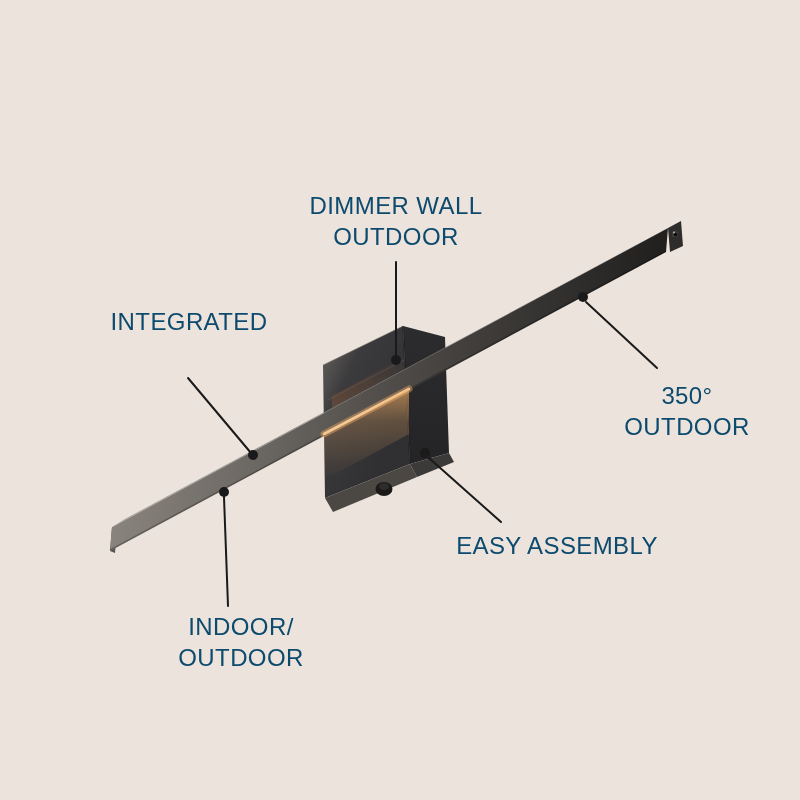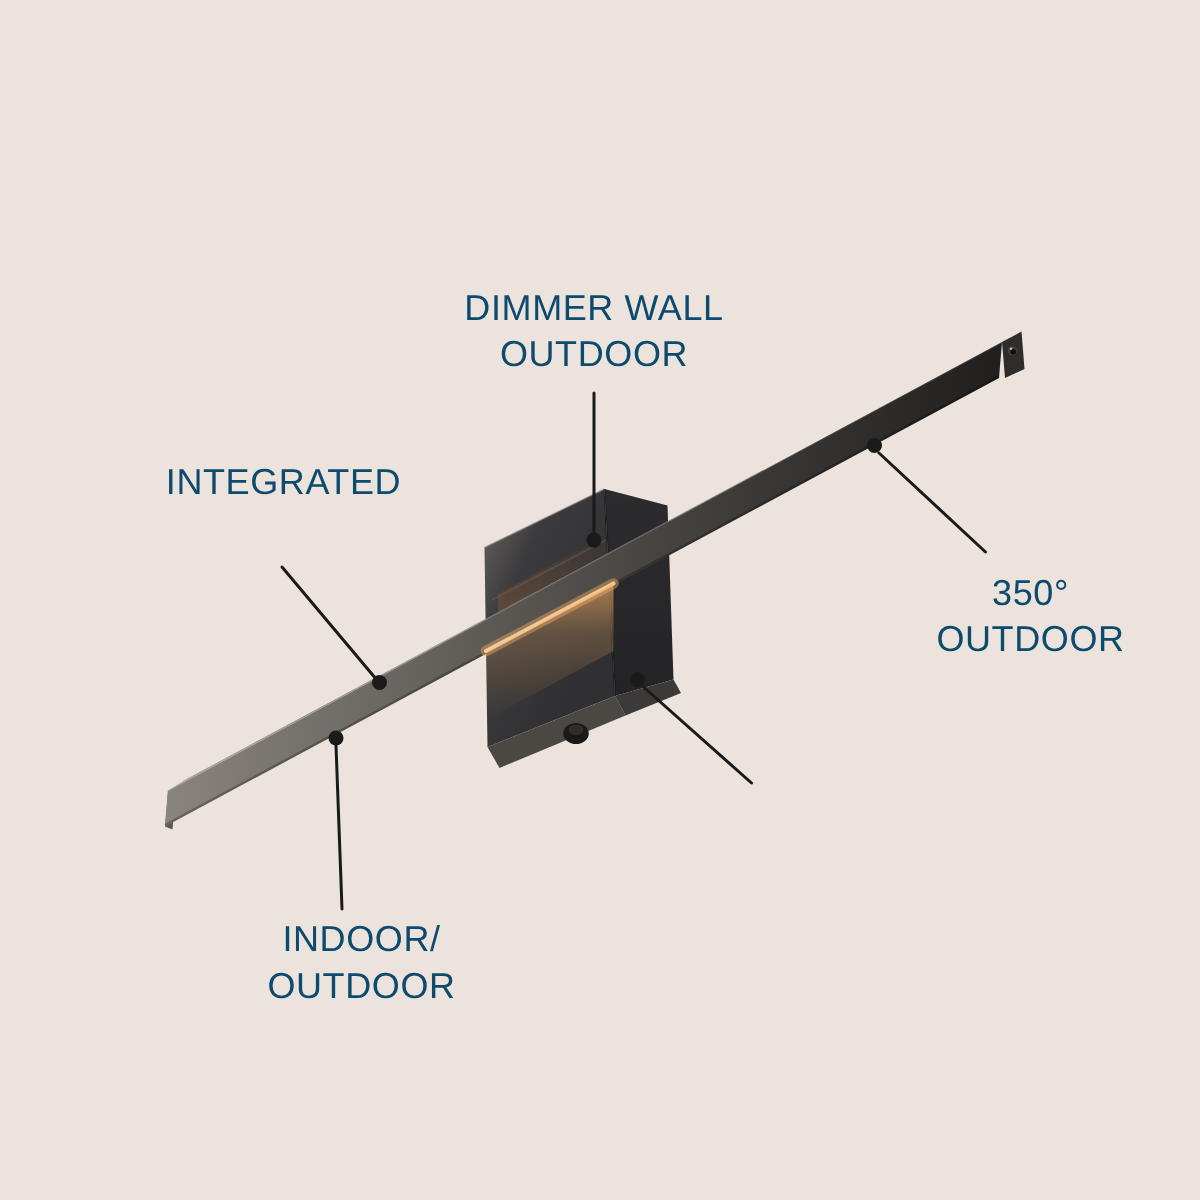--- a/index.html
+++ b/index.html
@@ -118,19 +118,22 @@
 
   <div class="label" id="label-integrated">
     <span>INTEGRATED</span>
   </div>
 
   <div class="label" id="label-rotation">
     <span>350°</span>
     <span>OUTDOOR</span>
   </div>
 
+  <div class="label" id="label-easy">
+    <span>EASY ASSEMBLY</span>
+  </div>
 
   <div class="label" id="label-indoor">
     <span>INDOOR/</span>
     <span>OUTDOOR</span>
   </div>
 
 </div>
 
 </body></html>

